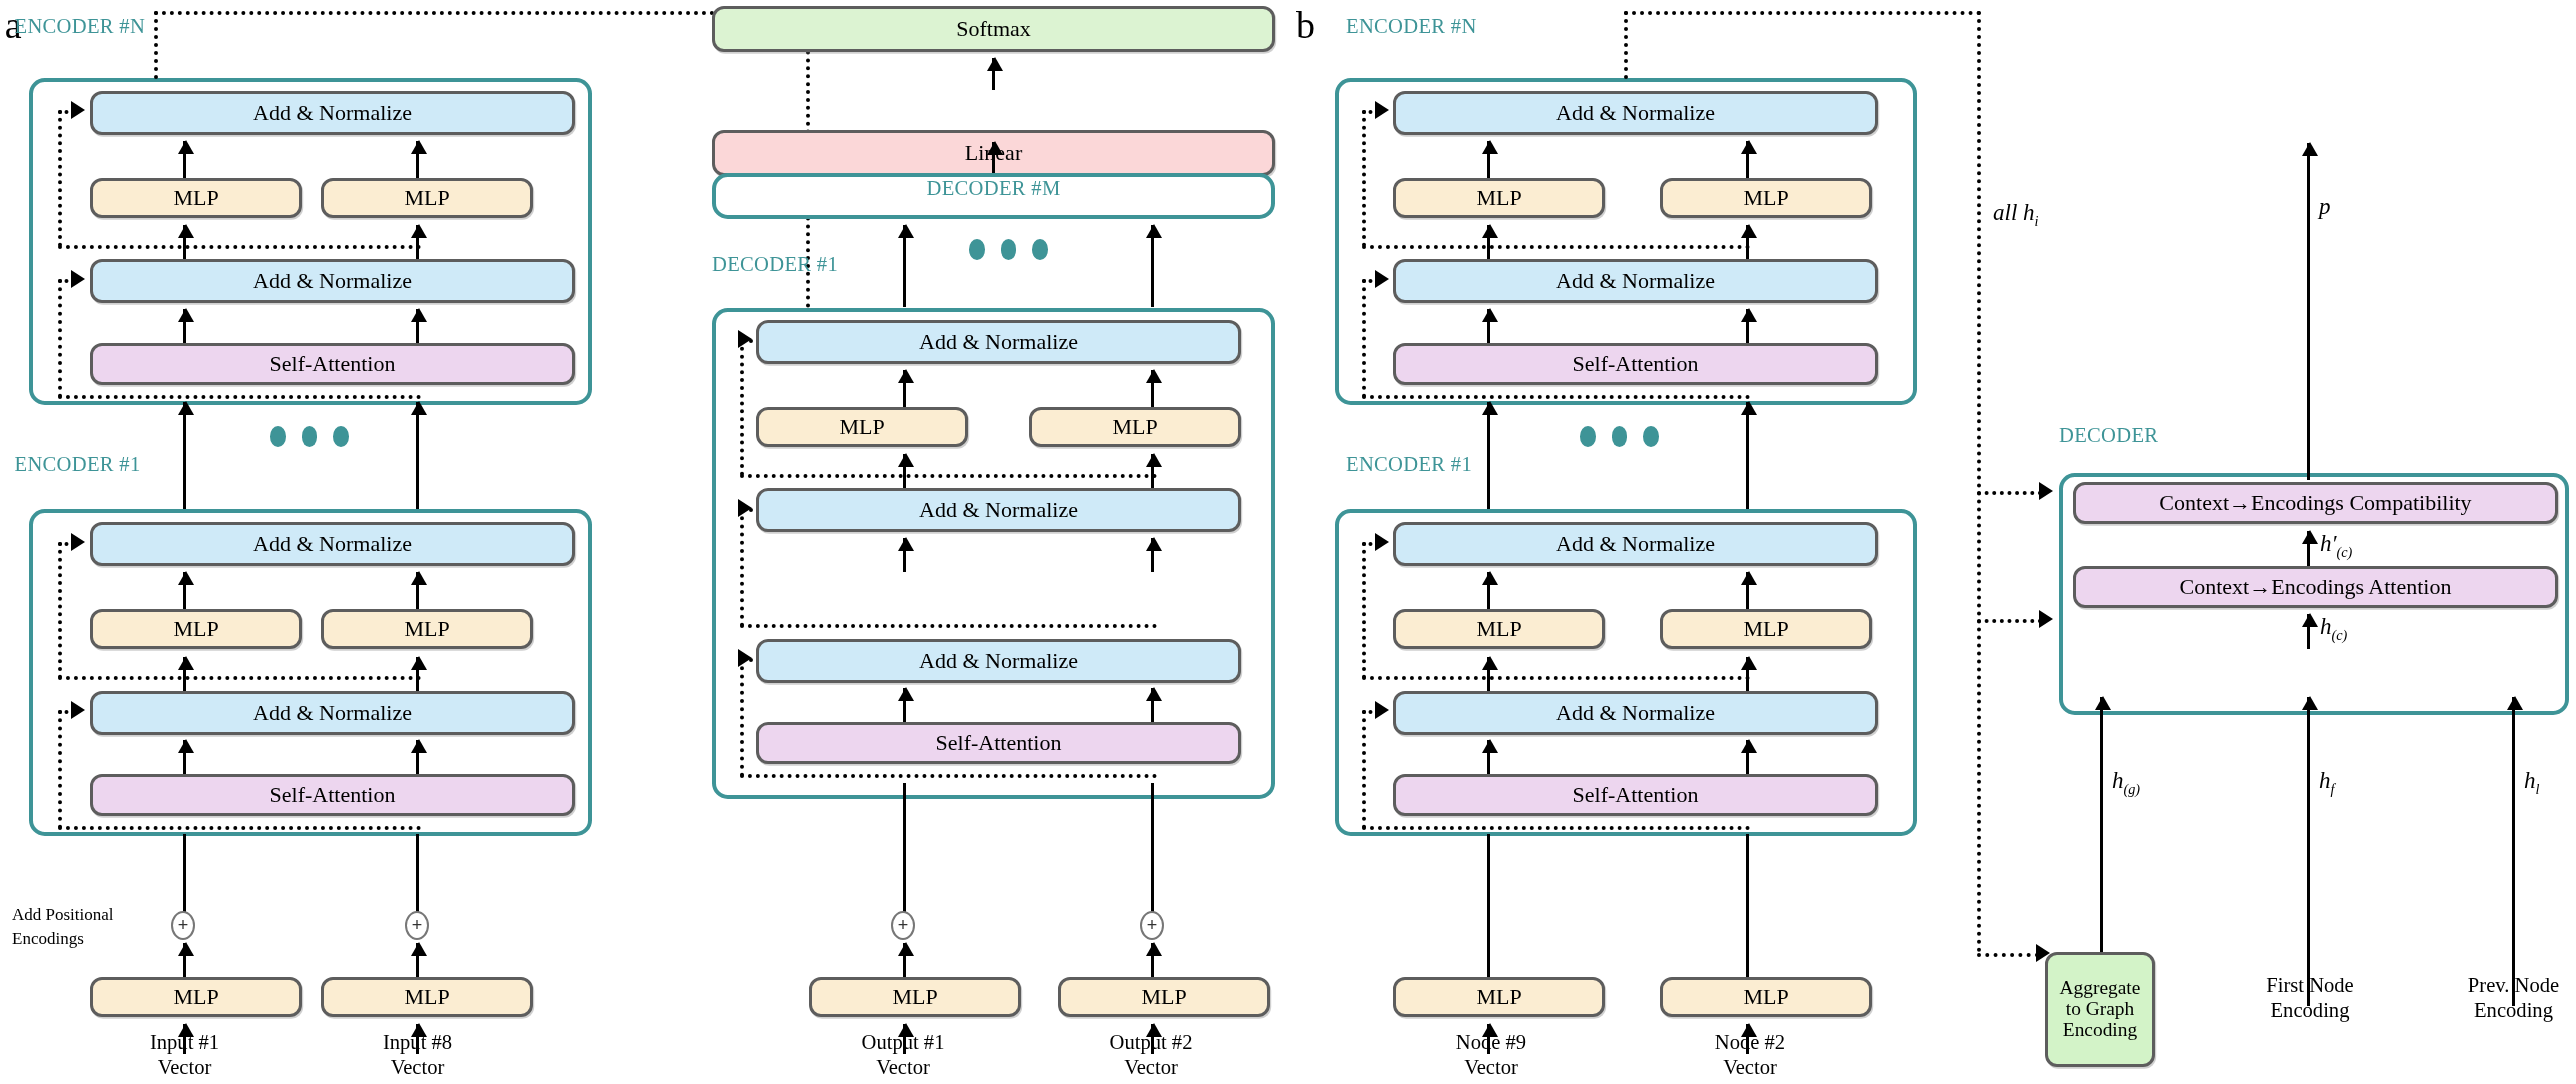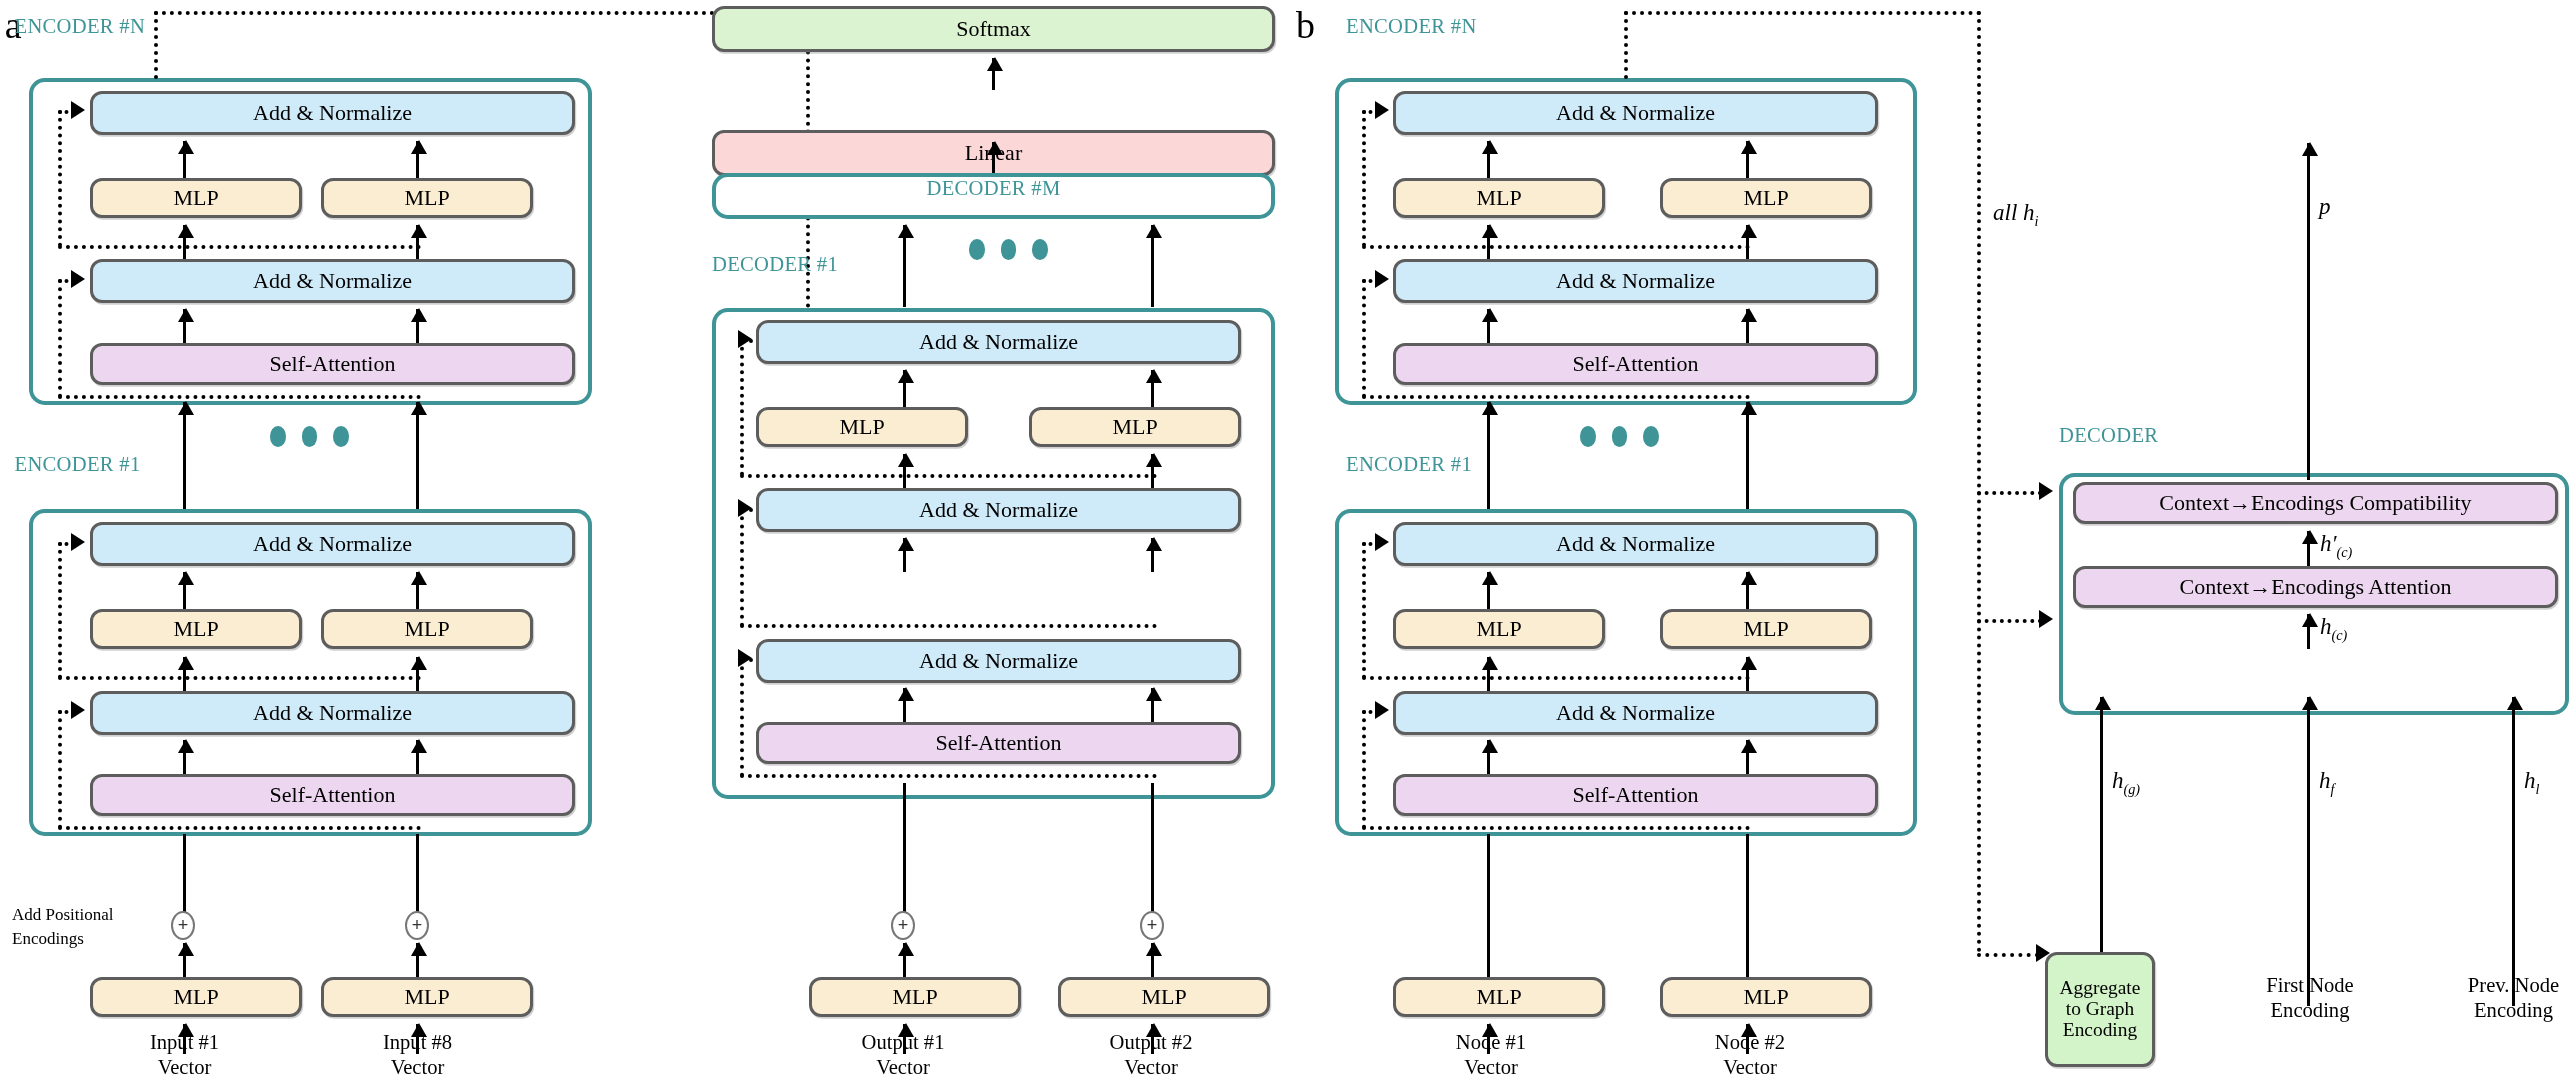--- a/index.html
+++ b/index.html
@@ -284,21 +284,21 @@
   <div class="abs dot-v" style="left:1362px;top:710px;height:119px;"></div>
   <div class="abs dot-h" style="left:1362px;top:710px;width:17px;"></div>
   <div class="abs dot-arrow-r" style="left:1375px;top:701px;"></div>
 
   <div class="abs vline" style="left:1487px;top:834px;height:143px;"></div>
   <div class="abs vline" style="left:1746px;top:834px;height:143px;"></div>
   <div class="abs op mlp" style="left:1393px;top:977px;width:212px;height:40px;">MLP</div>
   <div class="abs op mlp" style="left:1660px;top:977px;width:212px;height:40px;">MLP</div>
   <div class="abs varrow" style="left:1487px;top:1024px;height:30px;"></div>
   <div class="abs varrow" style="left:1746px;top:1024px;height:30px;"></div>
-  <div class="abs txt c" style="left:1412px;top:1030px;width:158px;">Node #1</div>
+  <div class="abs txt c" style="left:1412px;top:1030px;width:158px;">Node #9</div>
   <div class="abs txt c" style="left:1412px;top:1055px;width:158px;">Vector</div>
   <div class="abs txt c" style="left:1671px;top:1030px;width:158px;">Node #2</div>
   <div class="abs txt c" style="left:1671px;top:1055px;width:158px;">Vector</div>
 
   <div class="abs group-label" style="left:2059px;top:424px;">DECODER</div>
   <div class="abs group-box" style="left:2059px;top:473px;width:510px;height:242px;"></div>
 
   <div class="abs varrow" style="left:2307px;top:143px;height:337px;"></div>
   <div class="abs math" style="left:2319px;top:194px;">p</div>
 

